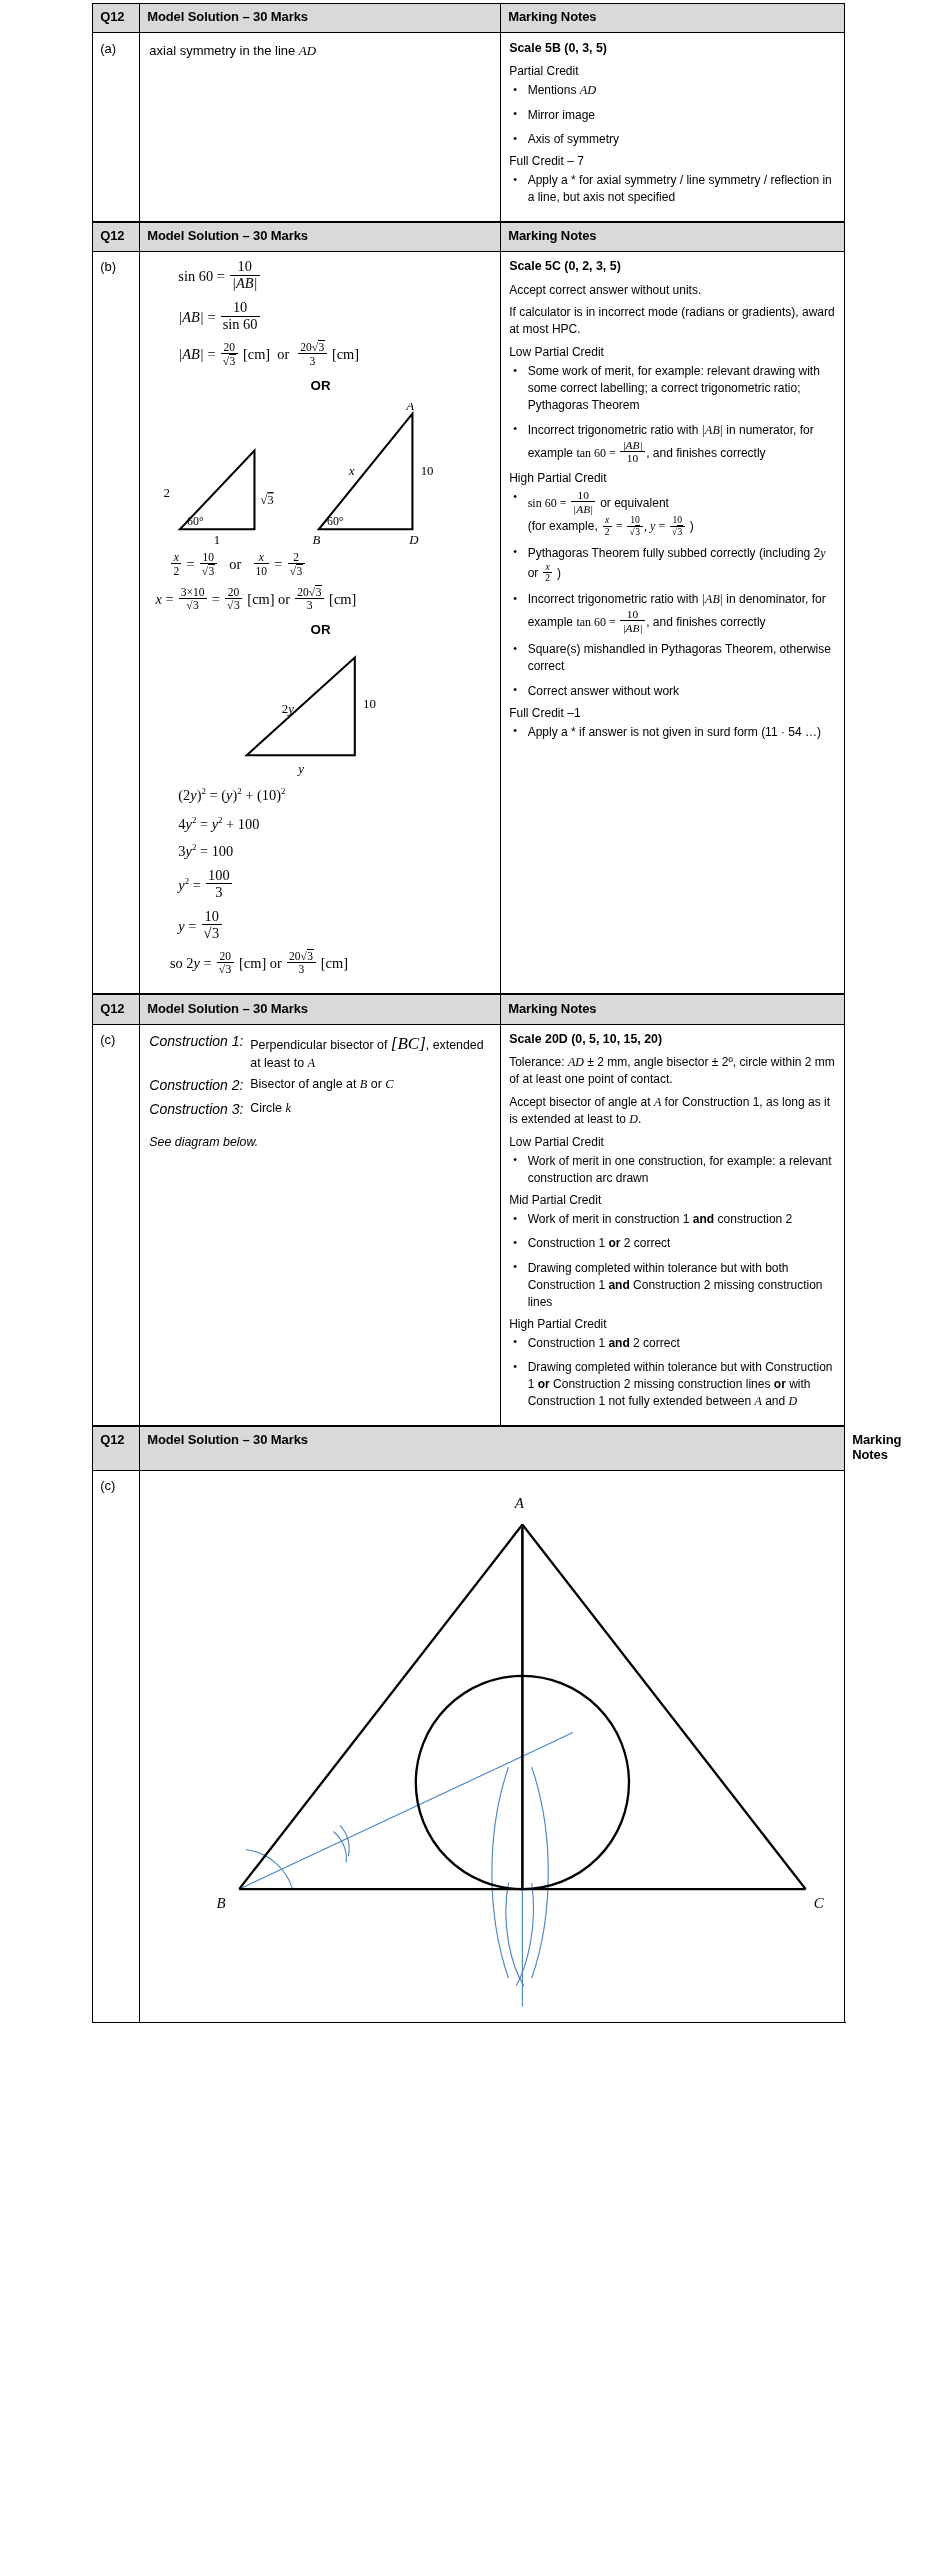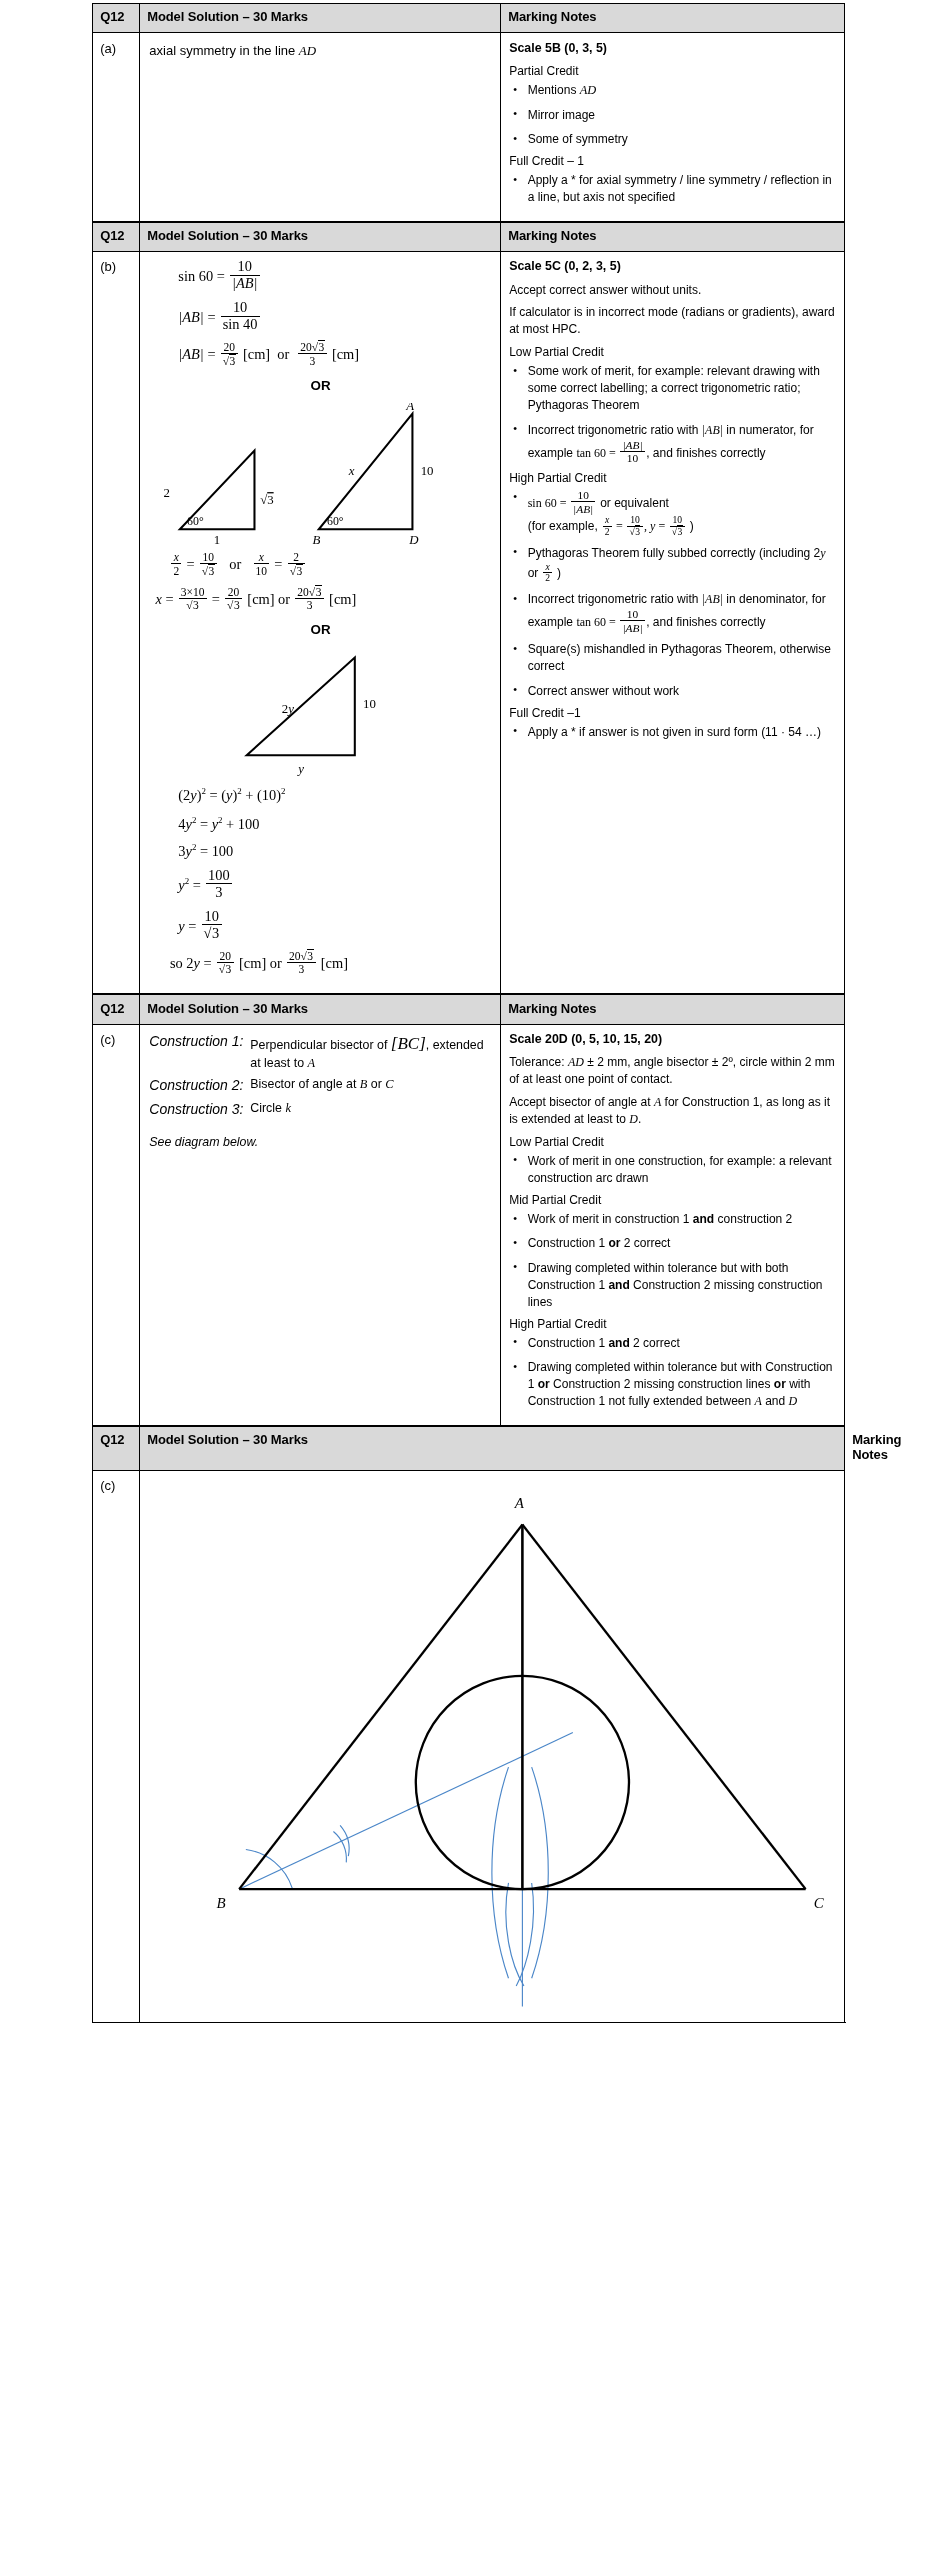--- a/index.html
+++ b/index.html
@@ -194,23 +194,23 @@
       <td class="q">(a)</td>
       <td class="sol">
         <span>axial symmetry in the line <span class="math mi" style="font-size:13px">AD</span></span>
       </td>
       <td class="mn">
         <div class="mn-scale">Scale 5B (0, 3, 5)</div>
         <div class="mn-head">Partial Credit</div>
         <ul class="mn-list">
           <li>Mentions <span class="math mi" style="font-size:12.4px">AD</span></li>
           <li>Mirror image</li>
-          <li>Some of symmetry</li>
-        </ul>
-        <div class="mn-head">Full Credit – 1</div>
+          <li>Axis of symmetry</li>
+        </ul>
+        <div class="mn-head">Full Credit – 7</div>
         <ul class="mn-list">
           <li>Apply a * for axial symmetry / line symmetry / reflection in a line, but axis not specified</li>
         </ul>
       </td>
     </tr>
   </tbody>
     </table>
 
   <table class="block">
     <colgroup>
@@ -229,21 +229,21 @@
 
       <td class="sol">
 
         <div class="sol-line ind math">
           sin 60 =
           <span class="frac"><span class="num">10</span><span class="den"><span class="mi">|AB|</span></span></span>
         </div>
 
         <div class="sol-line ind math">
           <span class="mi">|AB|</span> =
-          <span class="frac"><span class="num">10</span><span class="den">sin 40</span></span>
+          <span class="frac"><span class="num">10</span><span class="den">sin 60</span></span>
         </div>
 
         <div class="sol-line ind math">
           <span class="mi">|AB|</span> =
           <span class="frac tight"><span class="num">20</span><span class="den"><span class="rad">√<span class="bar">3</span></span></span></span>
           [cm] &nbsp;or&nbsp;
           <span class="frac tight"><span class="num">20<span class="rad">√<span class="bar">3</span></span></span><span class="den">3</span></span>
           [cm]
         </div>
 

